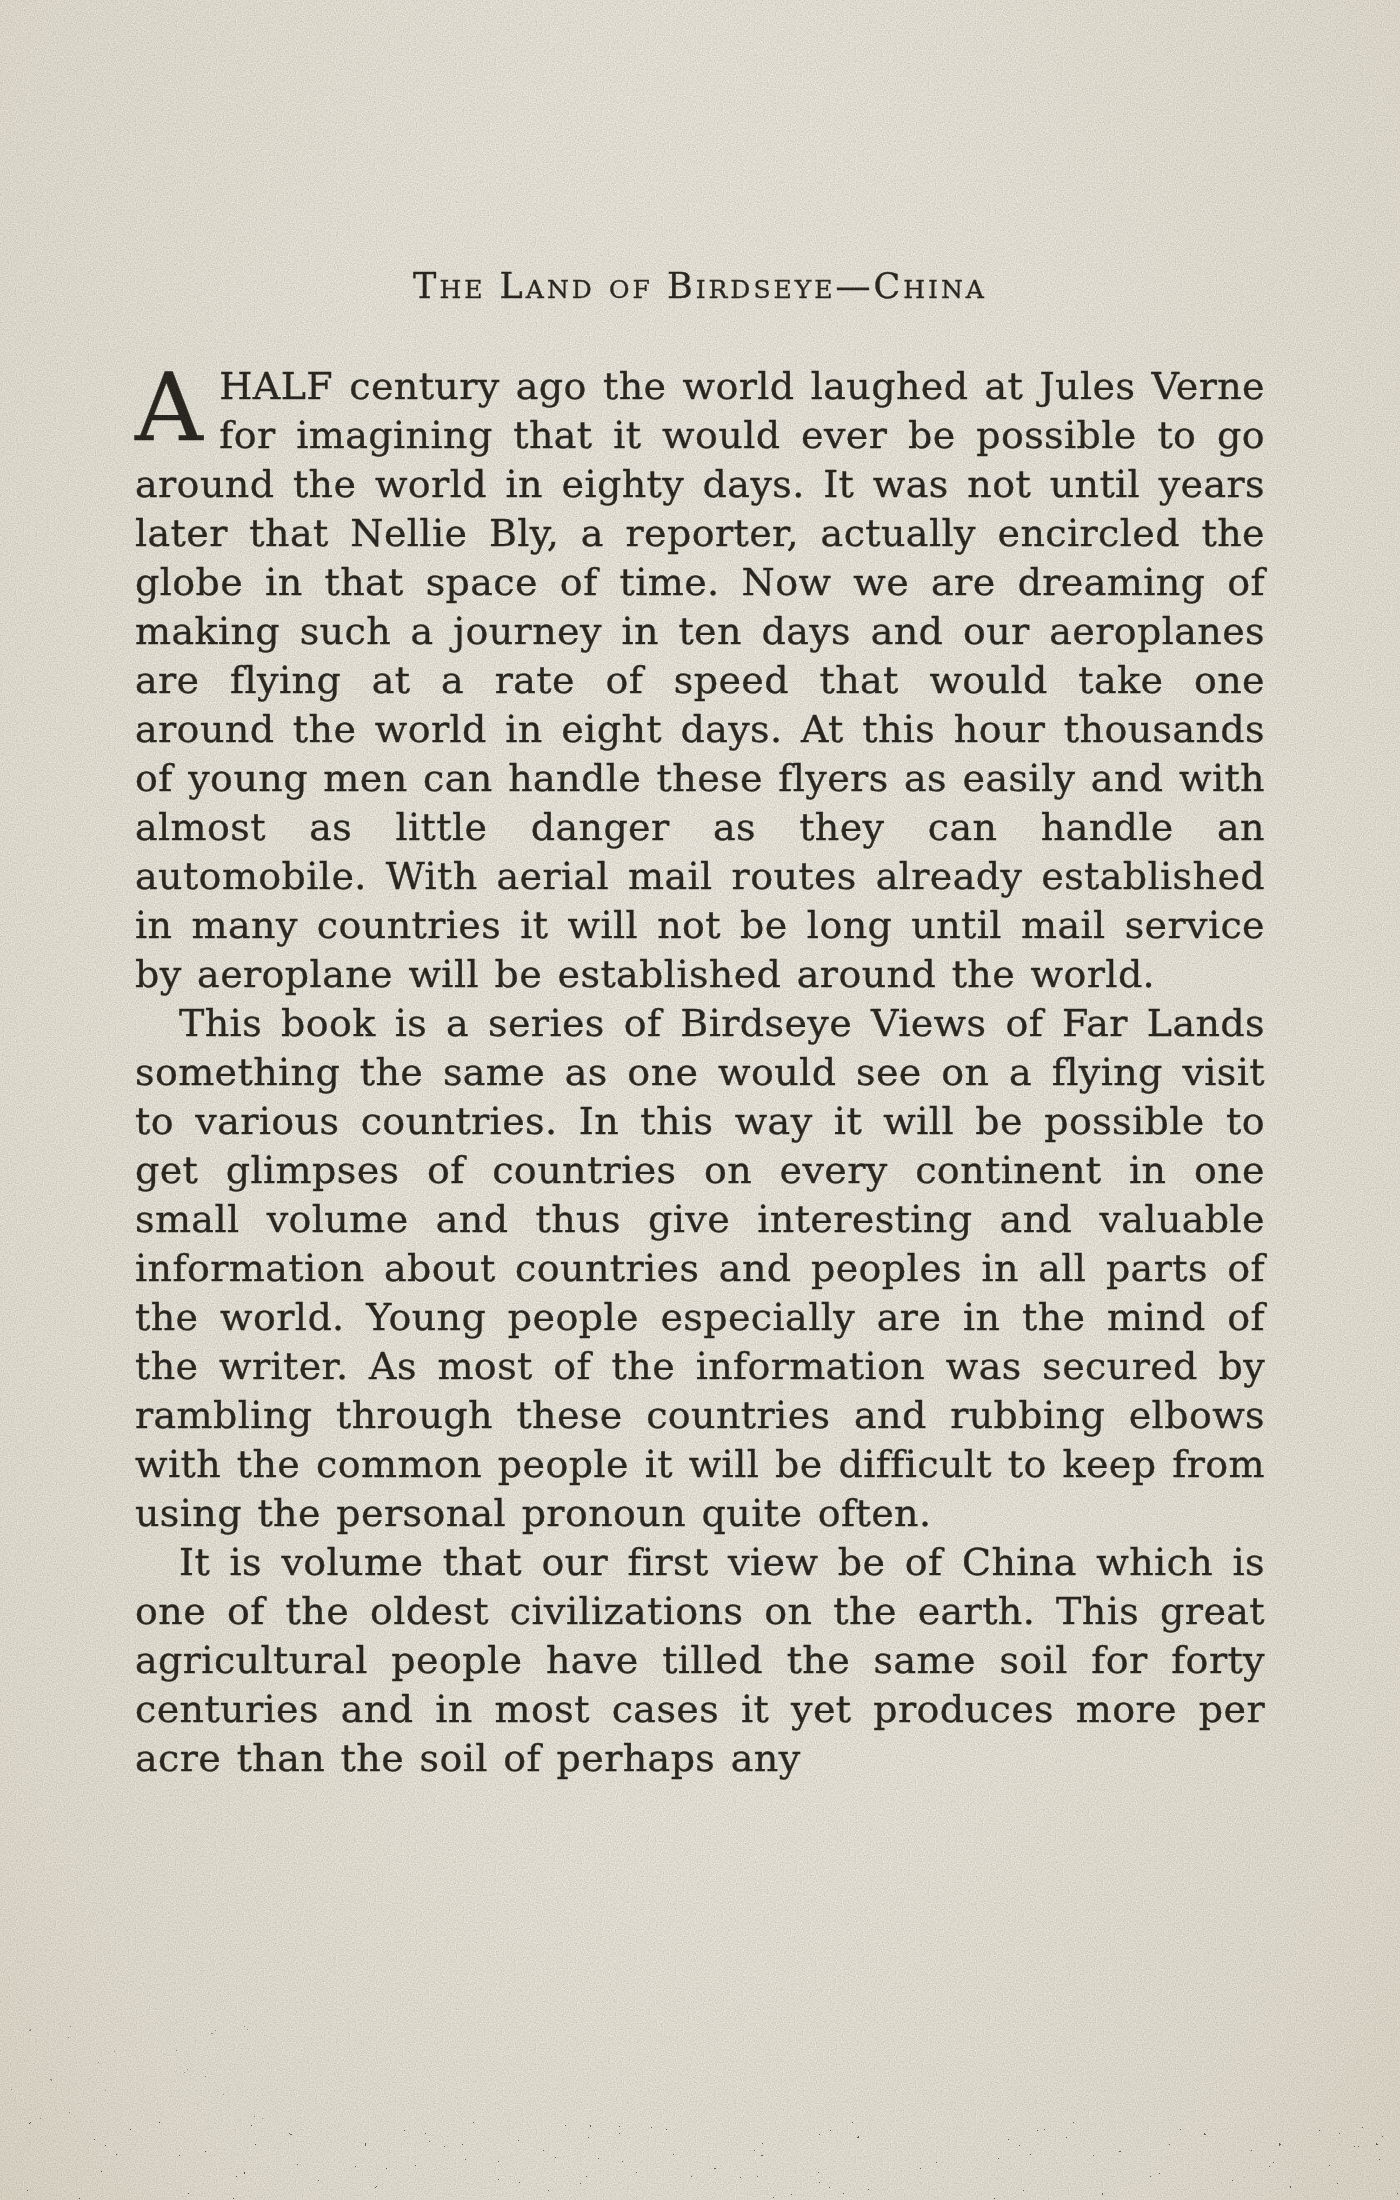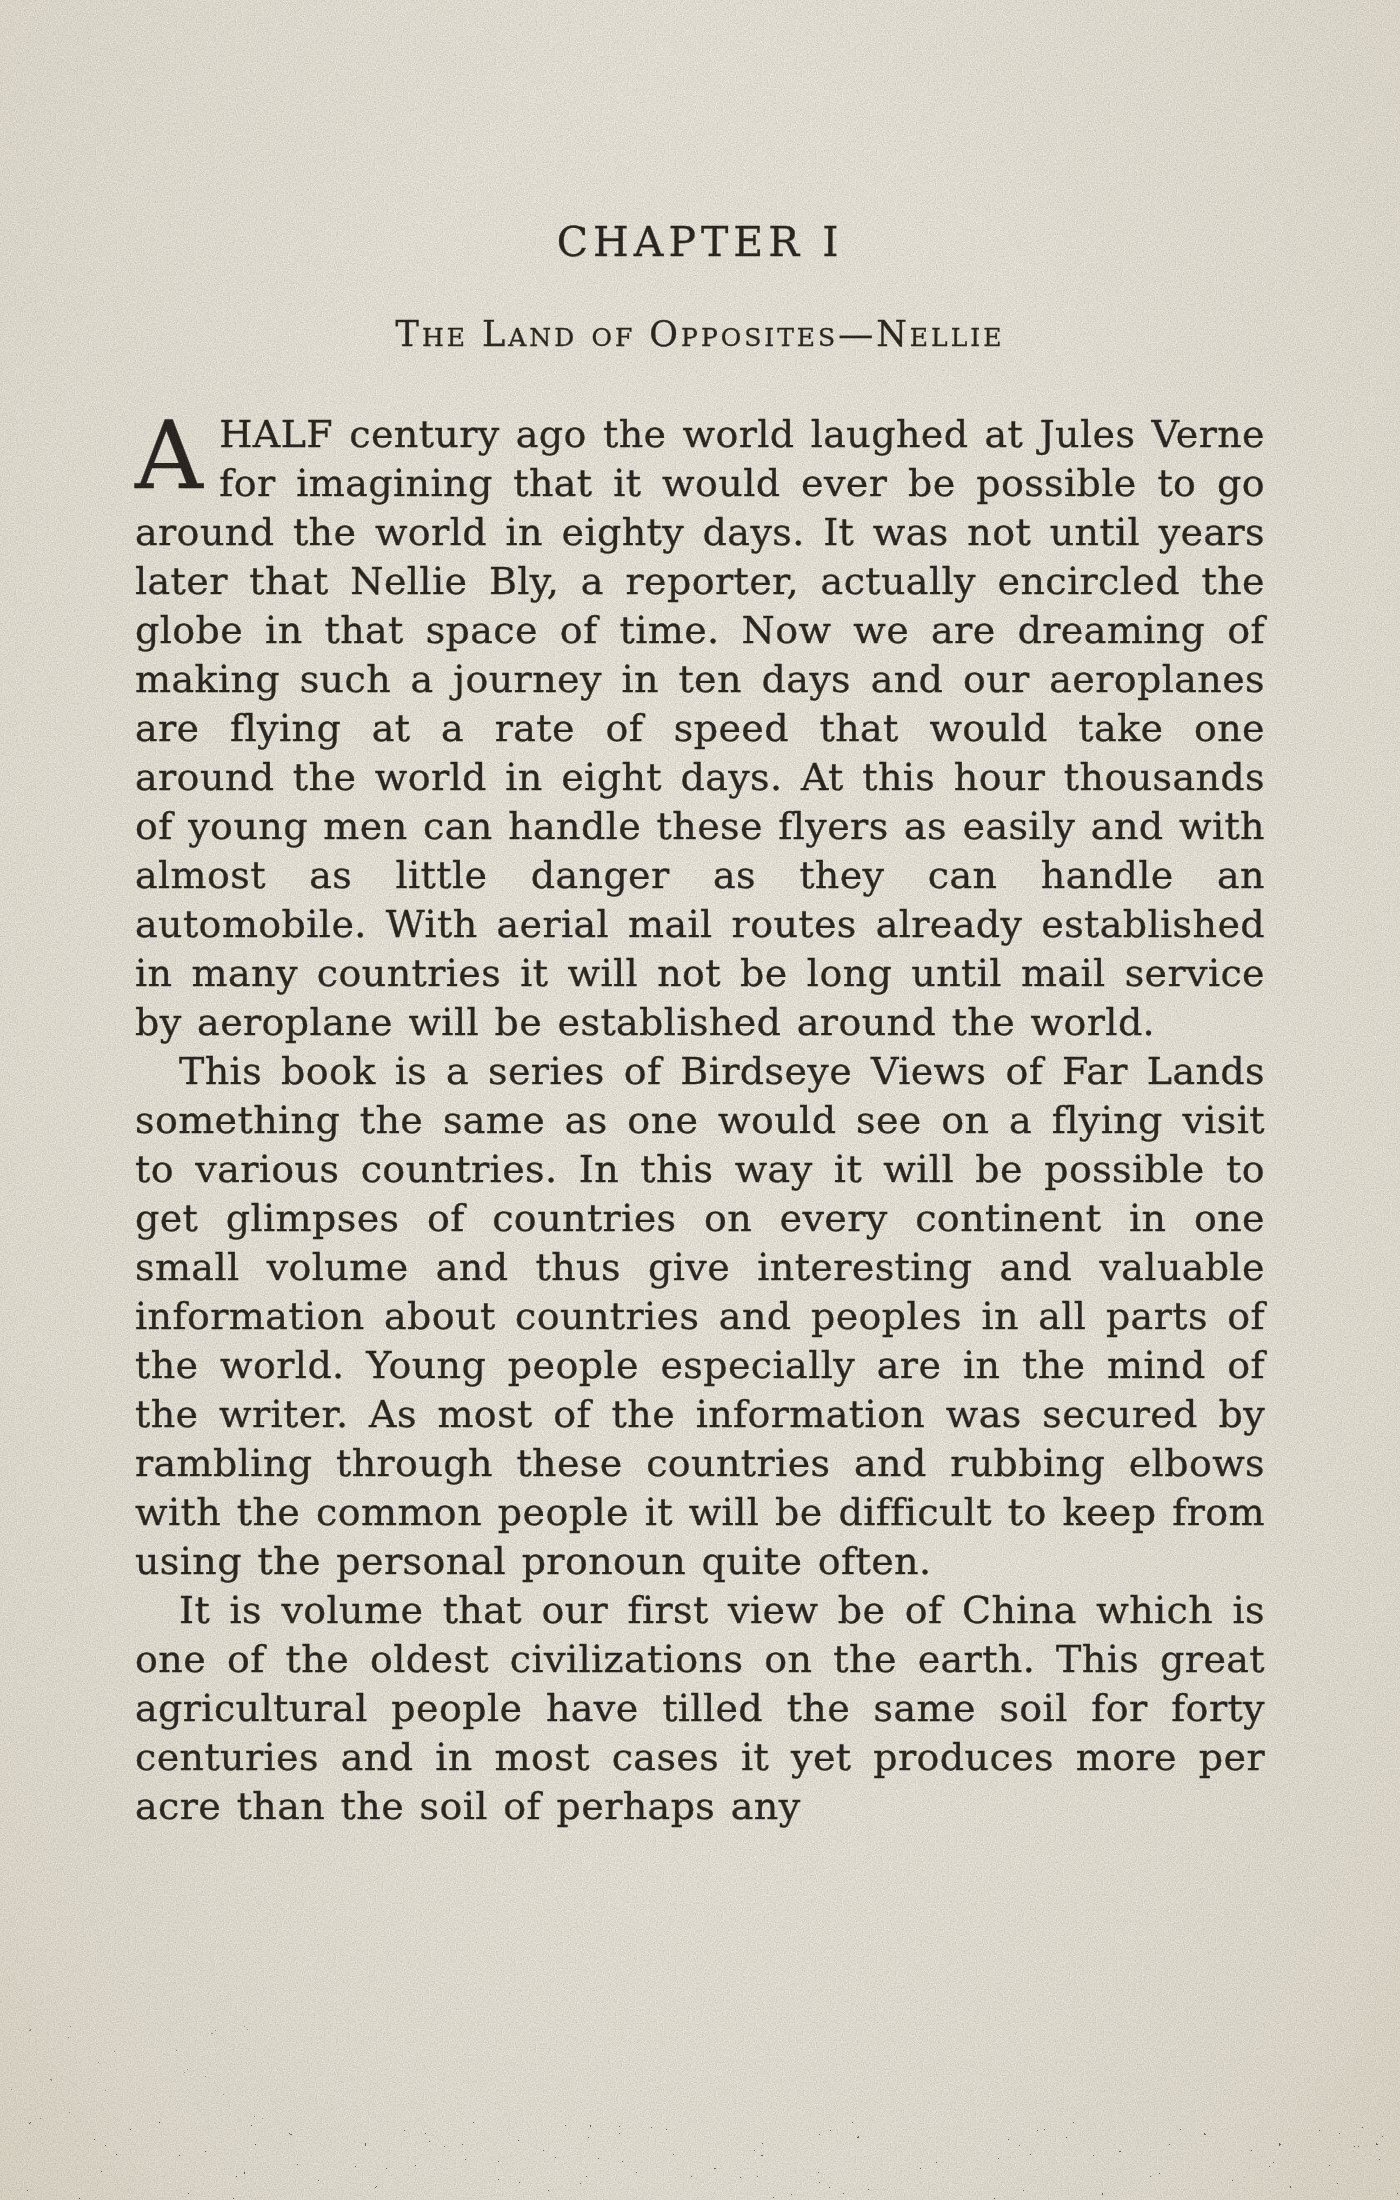--- a/index.html
+++ b/index.html
@@ -71,23 +71,22 @@
     height: 2200px;
     pointer-events: none;
   }
 </style>
 </head>
 <body>
 
 <div class="page">
 
   <div class="content">
-    <h1 class="chapter-heading">CHAPTER I</h1>
 
-    <h2 class="section-heading">The Land of Opposites—Nellie</h2>
+    <h2 class="section-heading">The Land of Birdseye—China</h2>
 
     <div class="body-text">
       <p>
         <span class="dropcap">A</span><span>HALF century ago the world laughed at Jules Verne for imagining that it would ever be possible to go around the world in eighty days. It was not until years later that Nellie Bly, a reporter, actually encircled the globe in that space of time. Now we are dreaming of making such a journey in ten days and our aeroplanes are flying at a rate of speed that would take one around the world in eight days. At this hour thousands of young men can handle these flyers as easily and with almost as little danger as they can handle an automobile. With aerial mail routes already established in many countries it will not be long until mail service by aeroplane will be established around the world.</span>
       </p>
       <p class="indented">This book is a series of Birdseye Views of Far Lands something the same as one would see on a flying visit to various countries. In this way it will be possible to get glimpses of countries on every continent in one small volume and thus give interesting and valuable information about countries and peoples in all parts of the world. Young people especially are in the mind of the writer. As most of the information was secured by rambling through these countries and rubbing elbows with the common people it will be difficult to keep from using the personal pronoun quite often.</p>
       <p class="indented">It is volume that our first view be of China which is one of the oldest civilizations on the earth. This great agricultural people have tilled the same soil for forty centuries and in most cases it yet produces more per acre than the soil of perhaps any</p>
     </div>
   </div>
 

